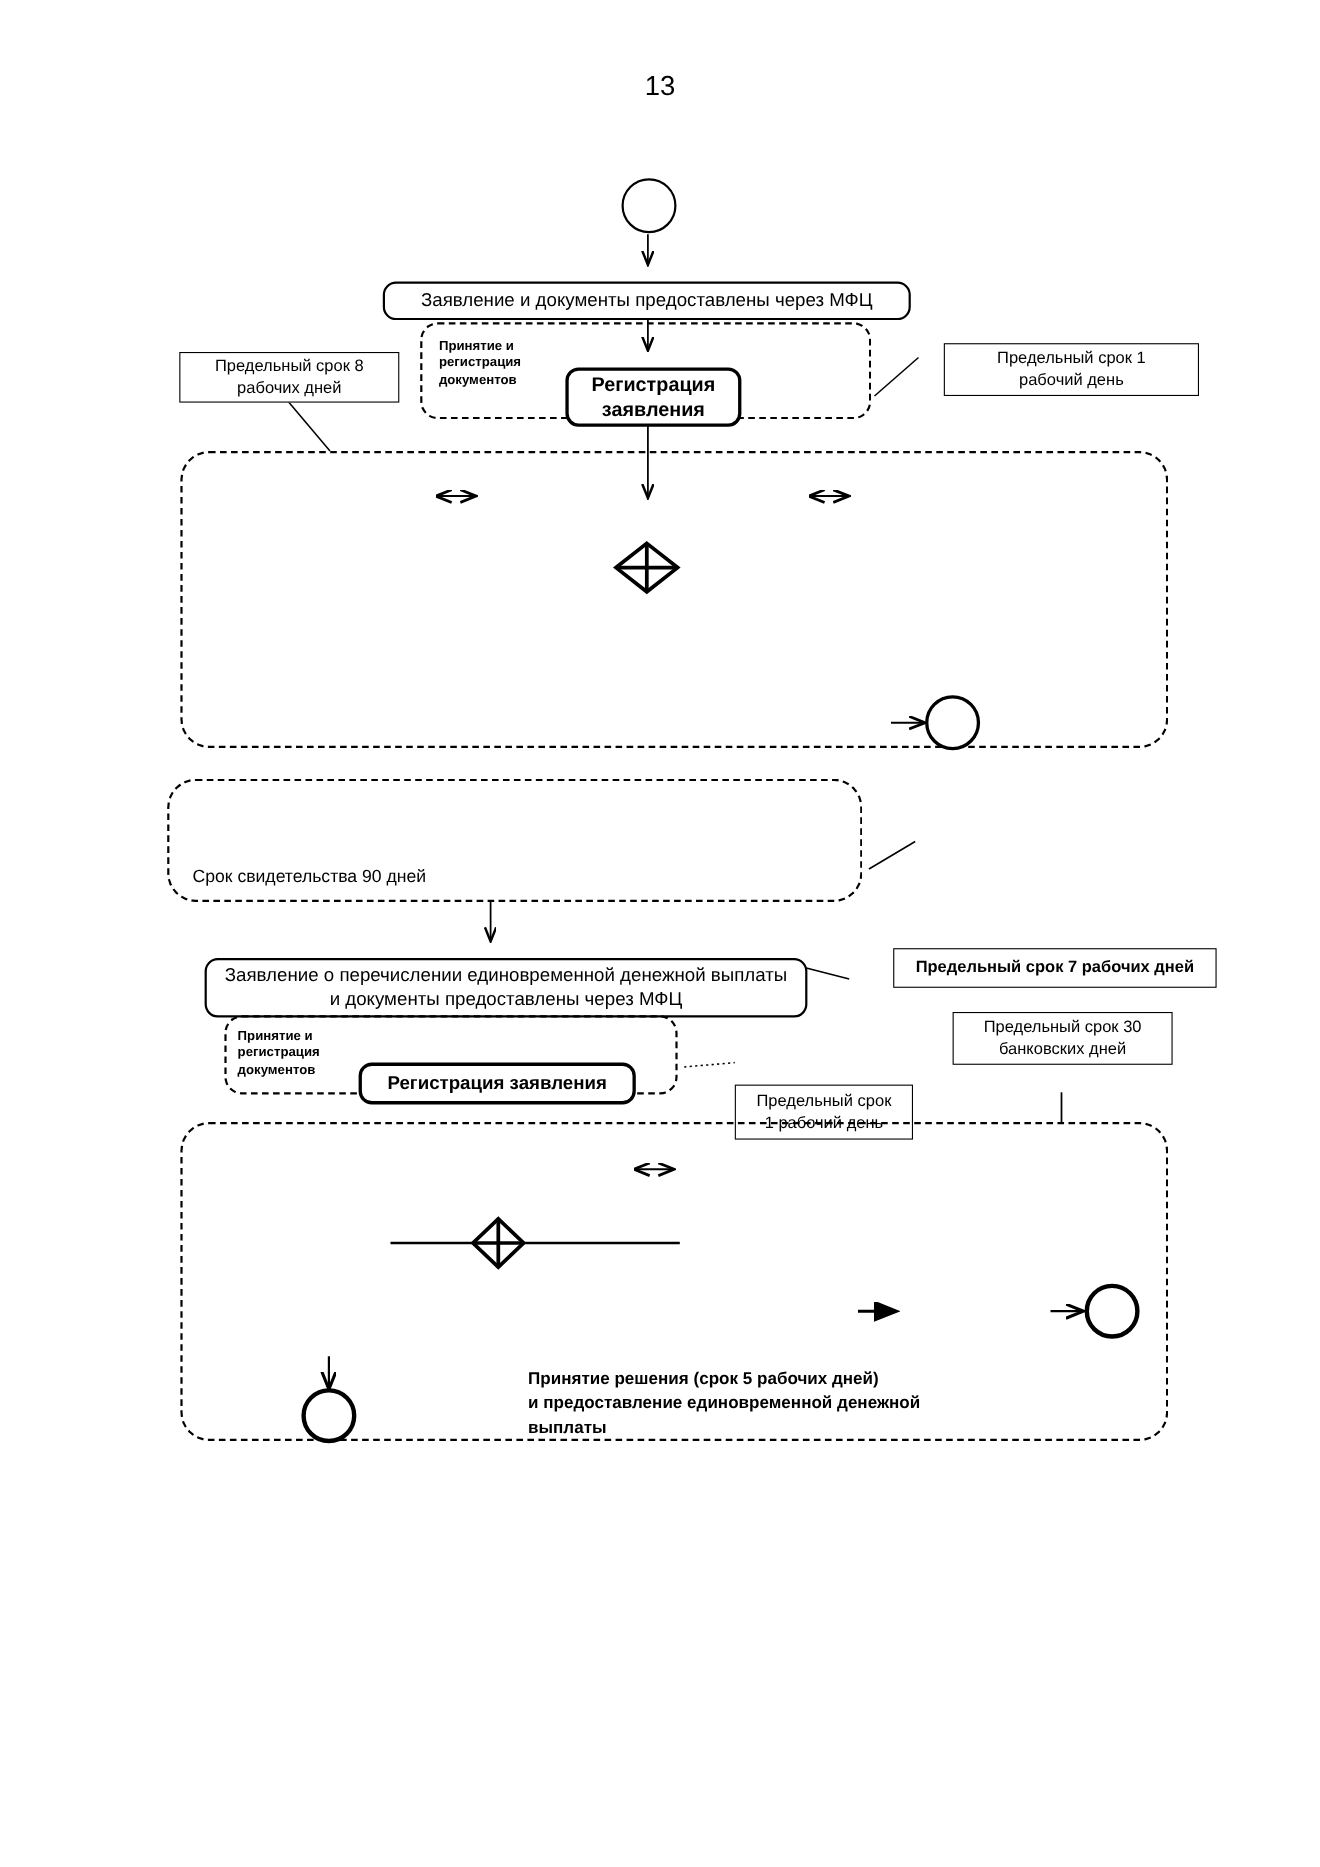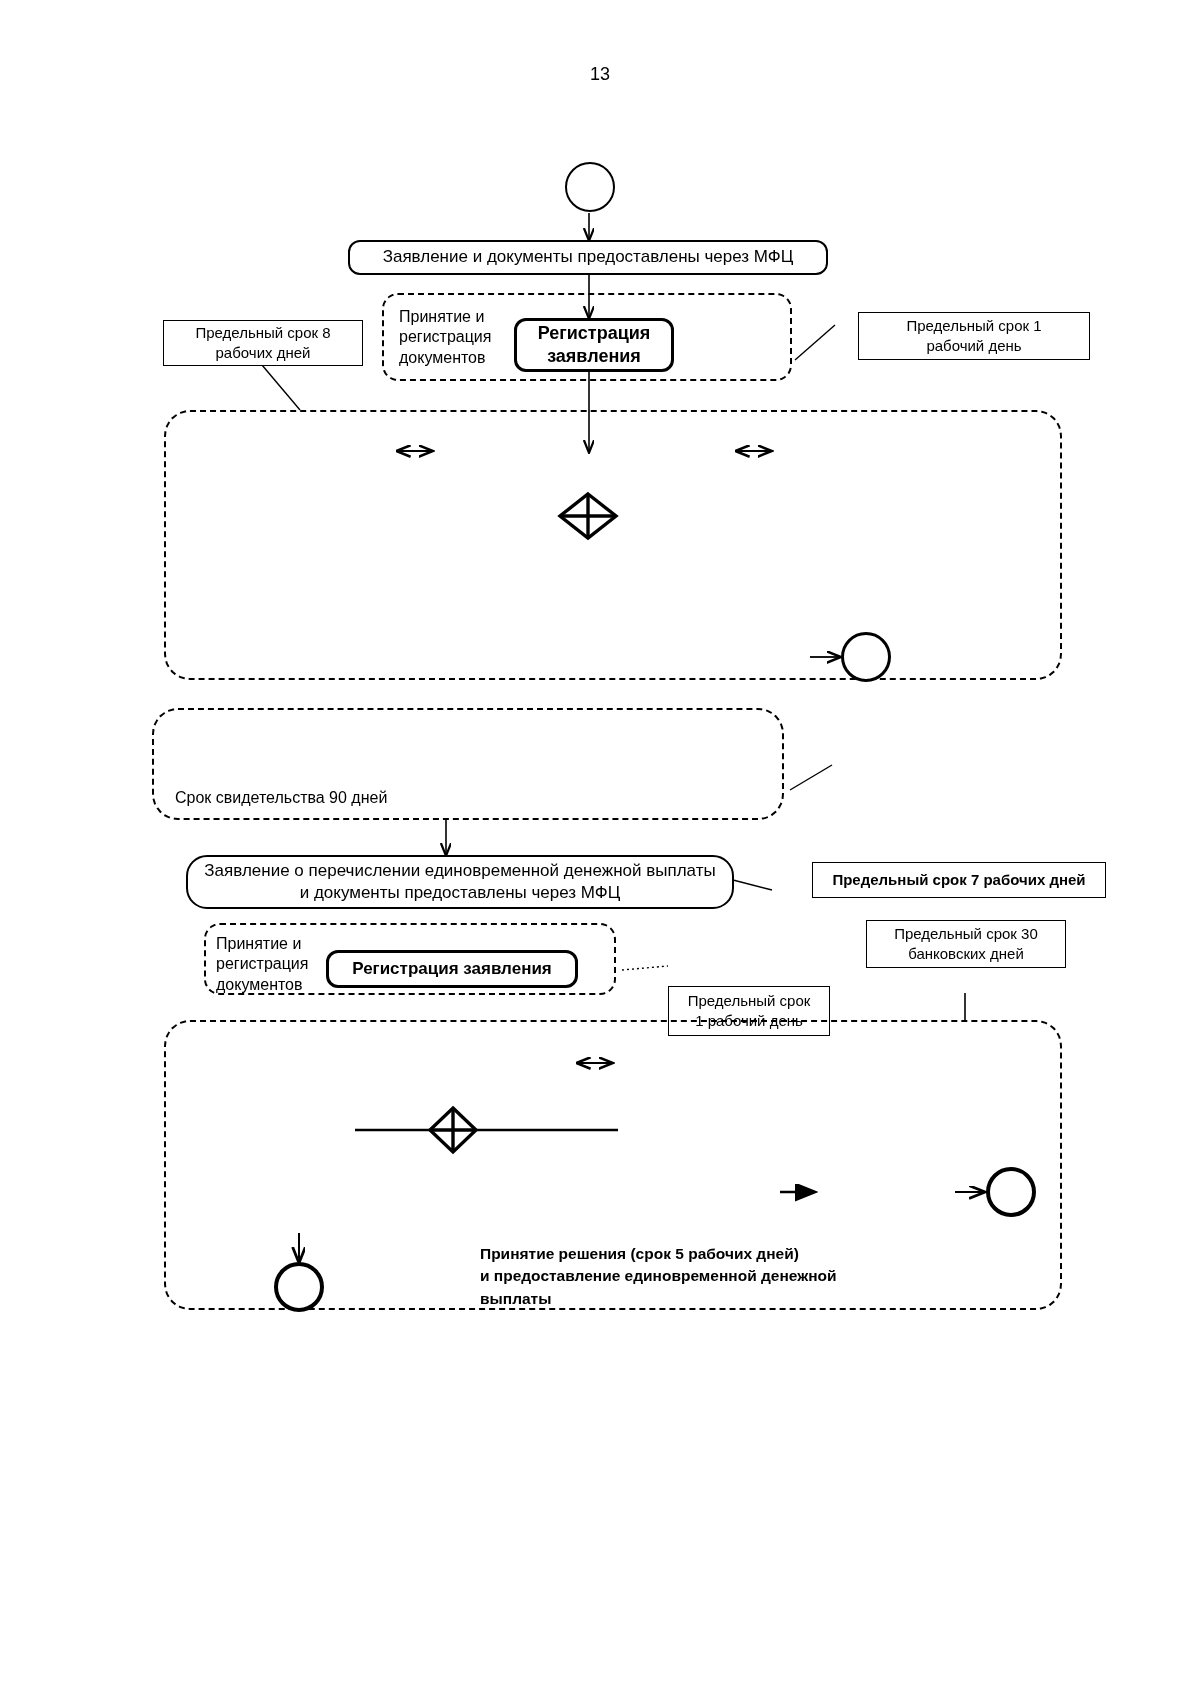--- a/index.html
+++ b/index.html
@@ -7,37 +7,37 @@
     width:1200px;height:1697px;position:relative;
     font-family:"Liberation Sans", sans-serif;
     color:#000;
     overflow:hidden;
   }
   .page{position:relative;width:1200px;height:1697px;}
 
   
   .page-number{
     position:absolute;top:64px;left:0;width:1200px;text-align:center;
-    font-size:18px;
+    font-size:25px;
   }
 
   
   .ev{
     position:absolute;box-sizing:border-box;border-radius:50%;
     background:#fff;
   }
   .ev-start{border:2.4px solid #000;}
   .ev-end{border:4.5px solid #000;}
 
   
   .task{
     position:absolute;box-sizing:border-box;
     border:2px solid #000;border-radius:12px;background:#fff;
     display:flex;align-items:center;justify-content:center;
-    text-align:center;font-size:17px;line-height:1.3;padding:4px 10px;
+    text-align:center;font-size:17px;line-height:1.3;padding:4px 10px;margin-top:16px;
   }
   .task.bold{font-weight:bold;font-size:18px;border-width:3px;}
 
   
   .anno{
     position:absolute;box-sizing:border-box;
     border:1.6px solid #000;background:#fff;
     display:flex;align-items:center;justify-content:center;
     text-align:center;font-size:15px;line-height:1.35;padding:17px 6px;
   }
@@ -46,21 +46,21 @@
   .grp{
     position:absolute;box-sizing:border-box;
     border:2.5px dashed #000;border-radius:26px;background:transparent;
   }
   .grp-sm{border-width:2.2px;border-radius:16px;}
 
   
   .lbl{
     position:absolute;font-size:16px;line-height:1.32;white-space:pre-line;
   }
-  .lbl.b{font-weight:normal;font-size:16px;line-height:1.28;}
+  .lbl.b{font-weight:bold;font-size:12px;line-height:1.28;}
   .lbl.bb{font-weight:bold;font-size:15.5px;line-height:1.45;}
 
   svg.ov{position:absolute;left:0;top:0;width:1200px;height:1697px;pointer-events:none;}
 
   
   .footer{
     position:absolute;left:152px;top:1496px;width:918px;
     font-size:20.5px;line-height:1.5;text-align:justify;
   }
   .footer .ind{display:block;text-indent:62px;}
@@ -150,21 +150,21 @@
   <div class="anno" style="left:838px;top:312px;width:232px;height:48px;white-space:pre-line;margin-left:20px;">Предельный срок  1
 рабочий день</div>
 
   <div class="grp" style="left:164px;top:410px;width:898px;height:270px;"></div>
   <div class="ev ev-start" style="left:841px;top:632px;width:50px;height:50px;border-width:3.2px;"></div>
 
   <div class="grp" style="left:152px;top:708px;width:632px;height:112px;"></div>
   <div class="lbl" style="left:175px;top:787px;width:330px;font-size:16px;">Срок свидетельства 90 дней</div>
 
 
-  <div class="task" style="left:186px;top:855px;width:548px;height:54px;border-radius:21px;">
+  <div class="task" style="left:186px;top:855px;width:548px;height:54px;">
     <span style="white-space:pre-line;">Заявление о перечислении единовременной денежной выплаты
 и документы предоставлены через МФЦ</span>
   </div>
   <div class="anno" style="left:812px;top:862px;width:294px;height:32px;font-weight:bold;">Предельный срок 7 рабочих дней</div>
 
   <div class="grp grp-sm" style="left:204px;top:923px;width:412px;height:72px;"></div>
   <div class="lbl b" style="left:216px;top:934px;width:110px;">Принятие и
 регистрация
 документов</div>
   <div class="task bold" style="left:326px;top:950px;width:252px;height:38px;font-size:17px;">Регистрация заявления</div>

